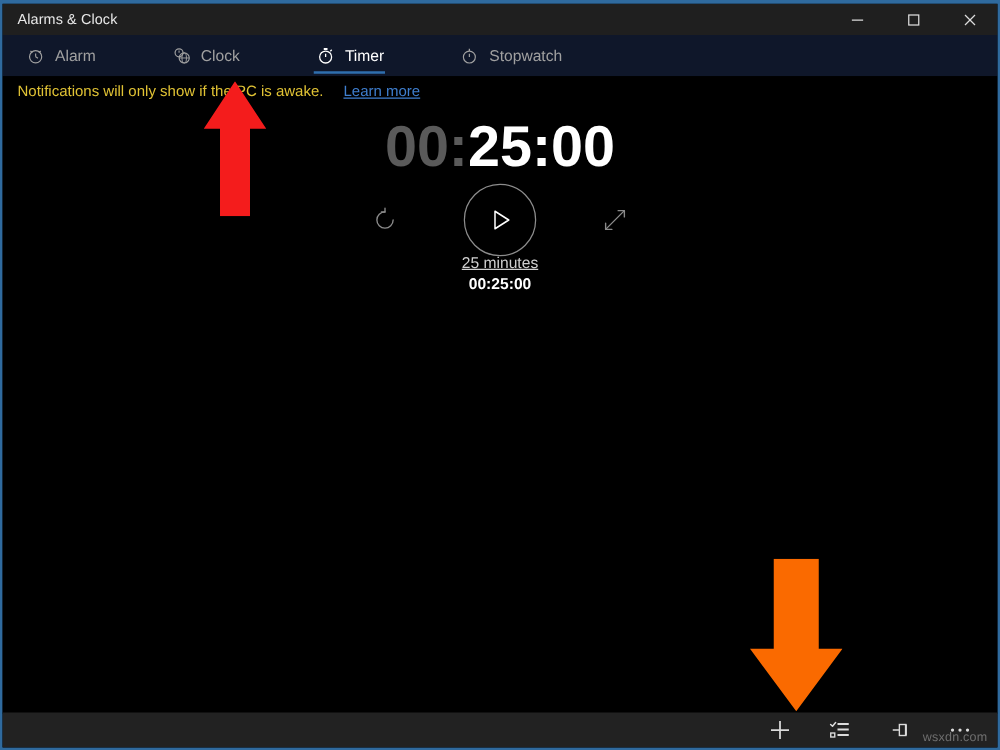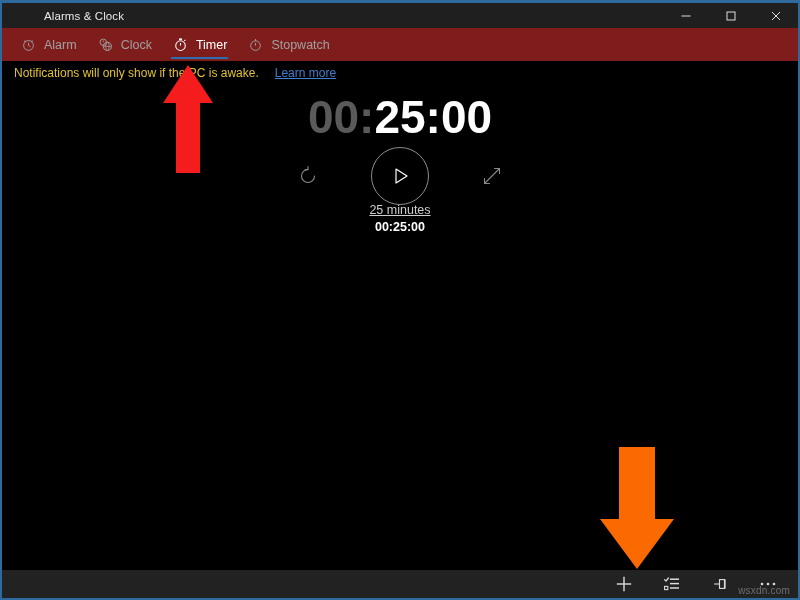--- a/index.html
+++ b/index.html
@@ -34,45 +34,45 @@
     display: flex;
     align-items: center;
   }
   #title-text {
     color: #e8e8e8;
     font-size: 11.5px;
     padding-left: 12px;
     letter-spacing: 0.1px;
     white-space: nowrap;
     user-select: none;
-    margin-left: 30px;
   }
   #window-controls {
     position: absolute;
     right: 0; top: 0;
     height: 25px;
     display: flex;
   }
   .win-btn {
     width: 45px; height: 25px;
     display: flex; align-items: center; justify-content: center;
     color: #dcdcdc;
   }
   .win-btn svg { display: block; }
 
   
   #tabstrip {
     position: absolute;
     left: 0; top: 25px;
     width: 796px; height: 33px;
-    background: #7f1d1d;
+    background: #0f172a;
     display: flex;
     align-items: center;
     padding-left: 8px;
     box-sizing: border-box;
+    gap: 40px;
   }
   .tab {
     position: relative;
     height: 33px;
     display: flex;
     align-items: center;
     padding: 0 10px;
     color: #a0a0a0;
     font-size: 12.5px;
     white-space: nowrap;

